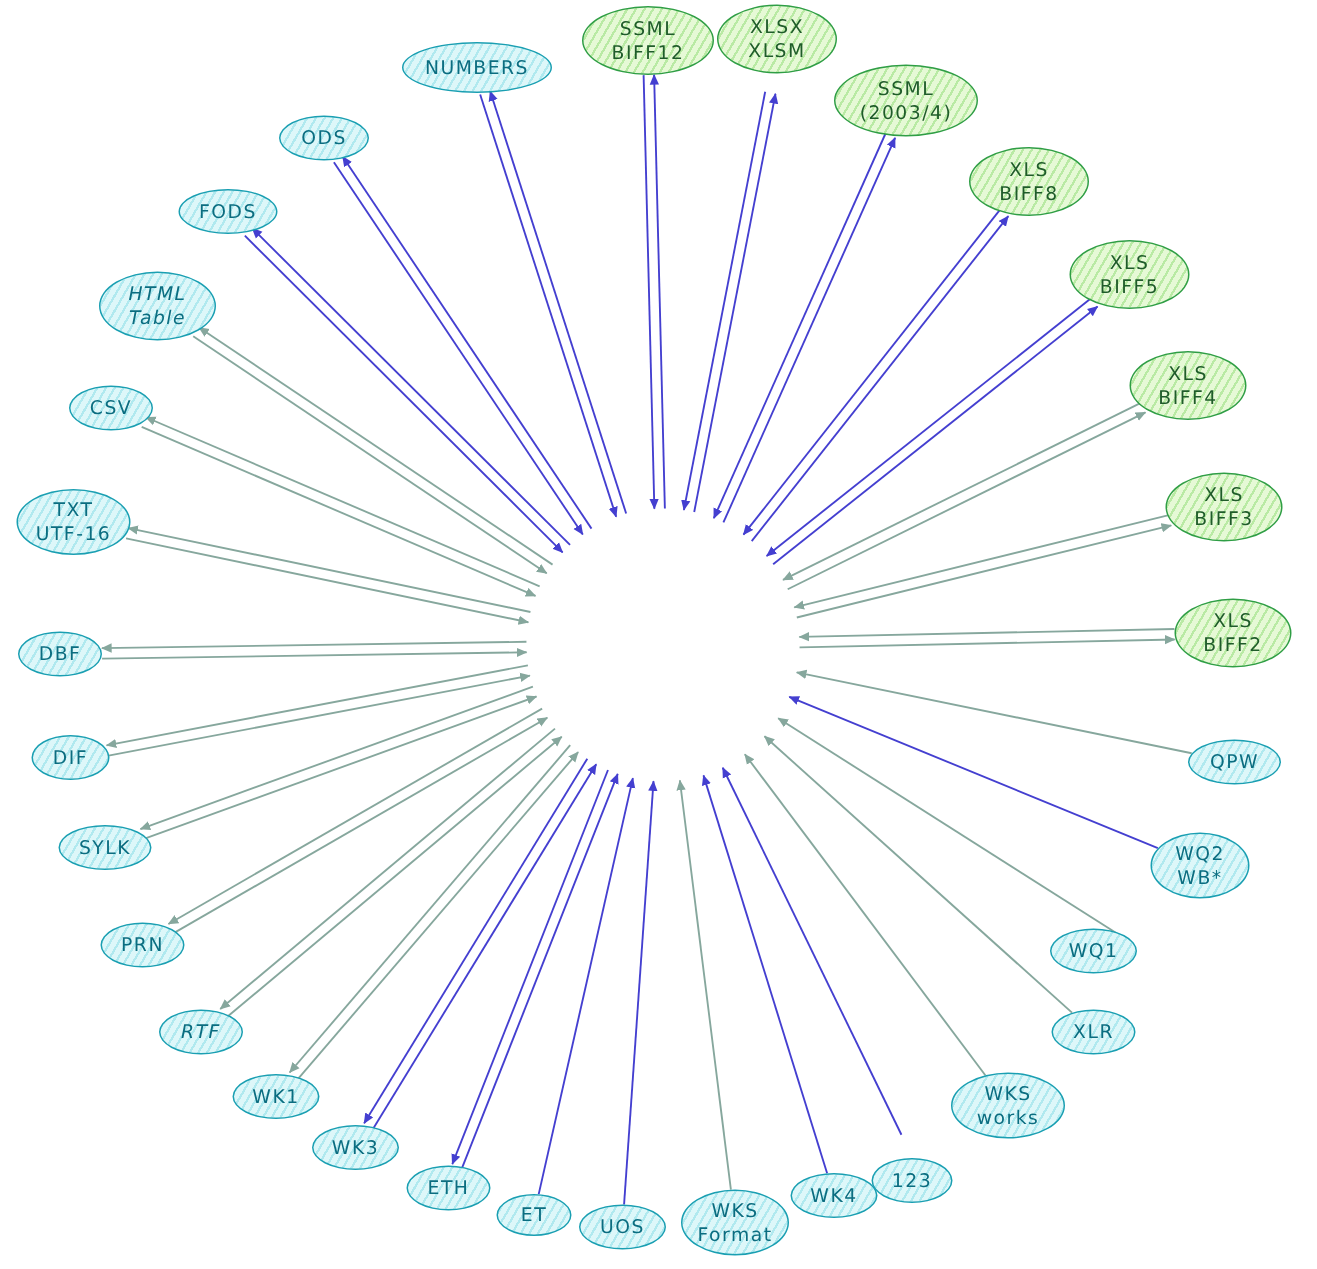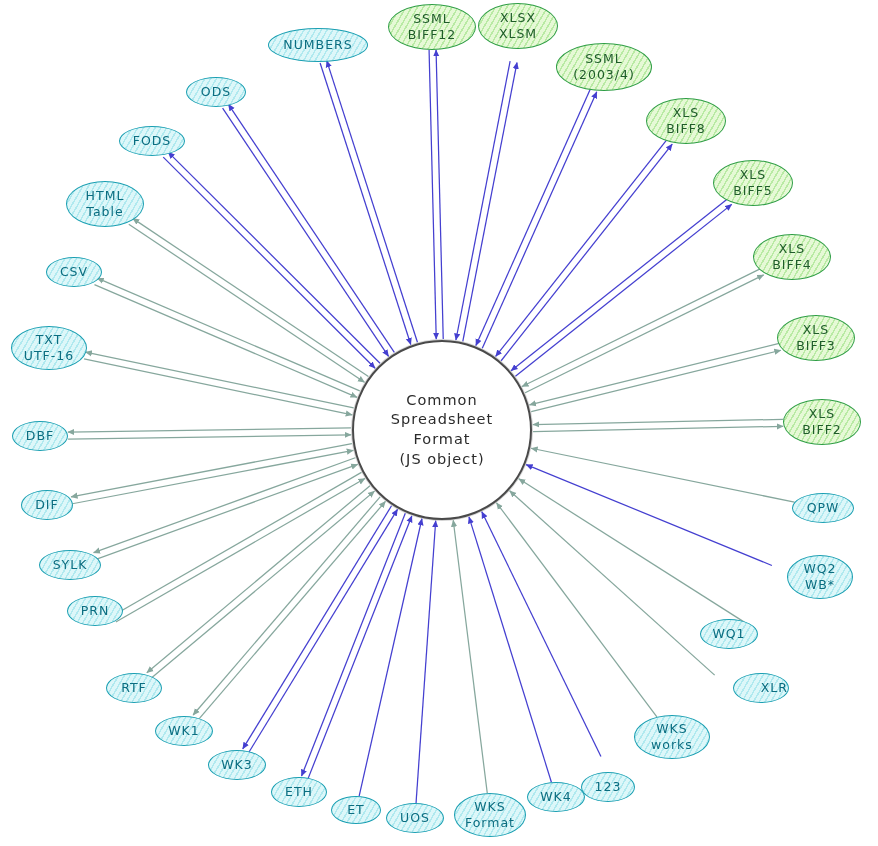--- a/index.html
+++ b/index.html
@@ -112,26 +112,20 @@
         <line x1="359.7621530114175" y1="390.88240136866153" x2="97.22969854365009" y2="278.1646627656527" stroke="#86a79d" stroke-width="1.25" marker-end="url(#mk-teal)"></line>
         <line x1="128.80511859023977" y1="224.17843705313282" x2="364.4723116293965" y2="382.222311316781" stroke="#86a79d" stroke-width="1.25" marker-end="url(#mk-teal)"></line>
         <line x1="368.37112283806505" y1="376.4085972578372" x2="132.7039297989083" y2="218.36472299418904" stroke="#86a79d" stroke-width="1.25" marker-end="url(#mk-teal)"></line>
         <line x1="163.2240266520679" y1="157.12654390247317" x2="375.07164916596525" y2="368.24365737321915" stroke="#443fd0" stroke-width="1.25" marker-end="url(#mk-blue)"></line>
         <line x1="380.01284047801937" y1="363.28536851337236" x2="168.16521796412206" y2="152.16825504262644" stroke="#443fd0" stroke-width="1.25" marker-end="url(#mk-blue)"></line>
         <line x1="222.6025578765448" y1="108.17145681418447" x2="388.5095076975788" y2="356.2977799978548" stroke="#443fd0" stroke-width="1.25" marker-end="url(#mk-blue)"></line>
         <line x1="394.3285570693903" y1="352.40693633504594" x2="228.4216072483563" y2="104.28061315137558" stroke="#443fd0" stroke-width="1.25" marker-end="url(#mk-blue)"></line>
       </g>
   </svg>
 
-  <div id="center-node" style="left: 442px; top: 430px; width: 176px; height: 176px;">
-    <span>Common</span>
-    <span>Spreadsheet</span>
-    <span>Format</span>
-    <span>(JS object)</span>
-  </div>
 
   <div id="node-host">
       <div class="node cyan" style="left: 318px; top: 45px; width: 100px; height: 34px;">
         <span>NUMBERS</span>
       </div>
       <div class="node green" style="left: 432px; top: 27px; width: 88px; height: 46px;">
         <span>SSML</span>
         <span>BIFF12</span>
       </div>
       <div class="node green" style="left: 518px; top: 26px; width: 80px; height: 46px;">
@@ -158,28 +152,28 @@
         <span>XLS</span>
         <span>BIFF3</span>
       </div>
       <div class="node green" style="left: 822px; top: 422px; width: 78px; height: 46px;">
         <span>XLS</span>
         <span>BIFF2</span>
       </div>
       <div class="node cyan" style="left: 823px; top: 508px; width: 62px; height: 30px;">
         <span>QPW</span>
       </div>
-      <div class="node cyan" style="left: 820px; top: 577px; width: 66px; height: 44px; text-align: center;">
+      <div class="node cyan" style="left: 800px; top: 577px; width: 66px; height: 44px; text-align: center;">
         <span>WQ2</span>
         <span>WB*</span>
       </div>
       <div class="node cyan" style="left: 729px; top: 634px; width: 58px; height: 30px;">
         <span>WQ1</span>
       </div>
-      <div class="node cyan" style="left: 761px; top: 688px; width: 56px; height: 30px; align-items: flex-end;">
+      <div class="node cyan" style="left: 729px; top: 688px; width: 56px; height: 30px;">
         <span>XLR</span>
       </div>
       <div class="node cyan" style="left: 672px; top: 737px; width: 76px; height: 44px;">
         <span>WKS</span>
         <span>works</span>
       </div>
       <div class="node cyan" style="left: 608px; top: 787px; width: 54px; height: 30px;">
         <span>123</span>
       </div>
       <div class="node cyan" style="left: 556px; top: 797px; width: 58px; height: 30px;">
@@ -197,43 +191,43 @@
       </div>
       <div class="node cyan" style="left: 299px; top: 792px; width: 56px; height: 30px;">
         <span>ETH</span>
       </div>
       <div class="node cyan" style="left: 237px; top: 765px; width: 58px; height: 30px;">
         <span>WK3</span>
       </div>
       <div class="node cyan" style="left: 184px; top: 731px; width: 58px; height: 30px;">
         <span>WK1</span>
       </div>
-      <div class="node cyan" style="left: 134px; top: 688px; width: 56px; height: 30px;">
+      <div class="node cyan" style="left: 134px; top: 688px; width: 56px; height: 30px; font-style: italic;">
         <span>RTF</span>
       </div>
-      <div class="node cyan" style="left: 95px; top: 611px; width: 56px; height: 30px;">
+      <div class="node cyan" style="left: 95px; top: 630px; width: 56px; height: 30px;">
         <span>PRN</span>
       </div>
       <div class="node cyan" style="left: 70px; top: 565px; width: 62px; height: 30px; text-align: right;">
         <span>SYLK</span>
       </div>
       <div class="node cyan" style="left: 47px; top: 505px; width: 52px; height: 30px;">
         <span>DIF</span>
       </div>
       <div class="node cyan" style="left: 40px; top: 436px; width: 56px; height: 30px;">
         <span>DBF</span>
       </div>
       <div class="node cyan" style="left: 49px; top: 348px; width: 76px; height: 44px;">
         <span>TXT</span>
         <span>UTF-16</span>
       </div>
       <div class="node cyan" style="left: 74px; top: 272px; width: 56px; height: 30px;">
         <span>CSV</span>
       </div>
-      <div class="node cyan" style="left: 105px; top: 204px; width: 78px; height: 46px;">
+      <div class="node cyan" style="left: 105px; top: 204px; width: 78px; height: 46px; font-style: italic;">
         <span>HTML</span>
         <span>Table</span>
       </div>
       <div class="node cyan" style="left: 152px; top: 141px; width: 66px; height: 30px;">
         <span>FODS</span>
       </div>
       <div class="node cyan" style="left: 216px; top: 92px; width: 60px; height: 30px;">
         <span>ODS</span>
       </div>
     </div>

